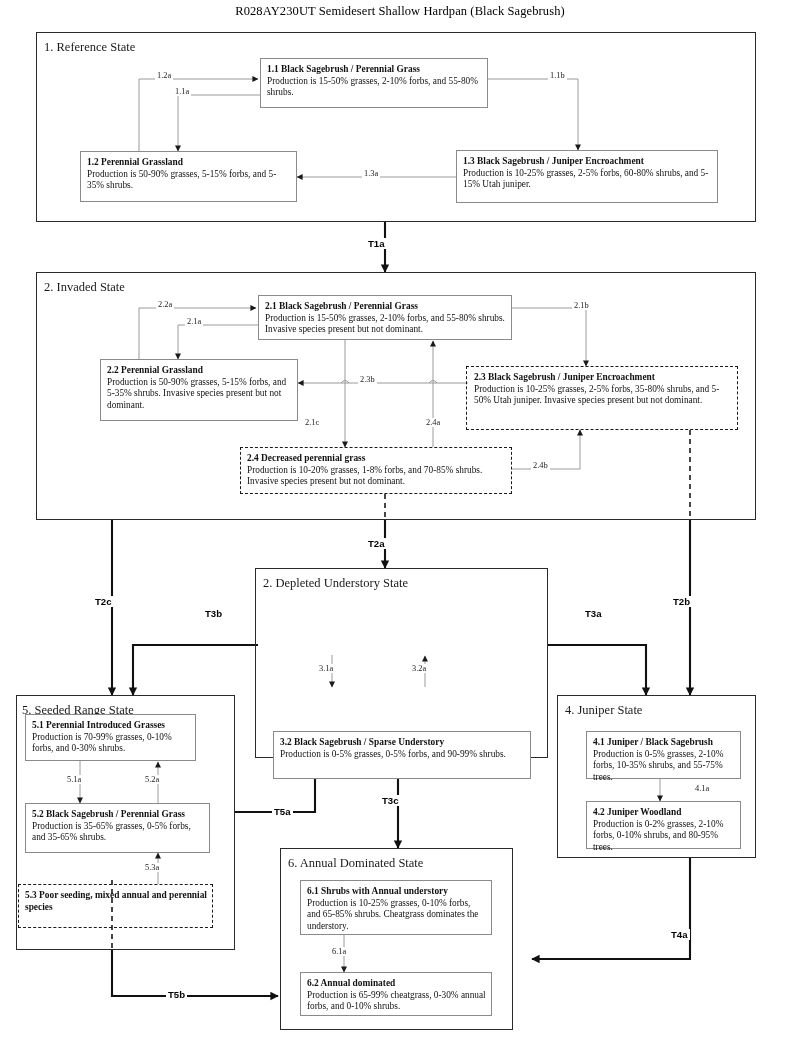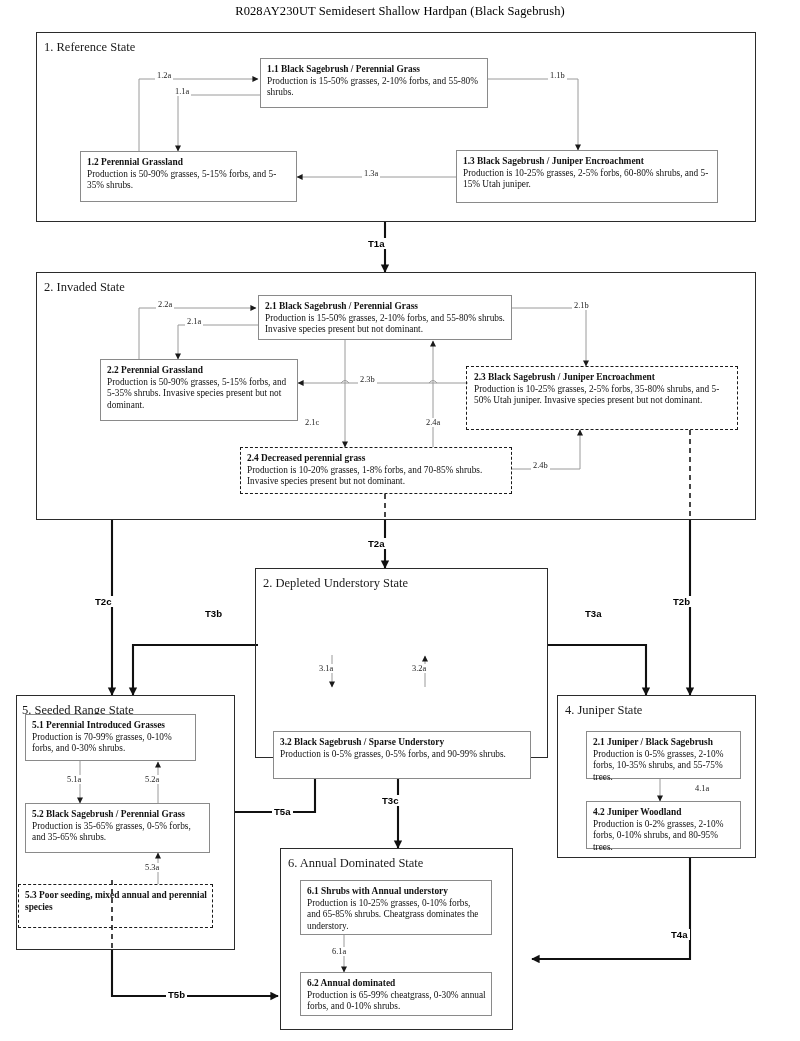--- a/index.html
+++ b/index.html
@@ -247,21 +247,21 @@
     <span class="bd">Production is 0-5% grasses, 0-5% forbs, and 90-99% shrubs.</span>
   </div>
 
   <div class="clabel" style="left:317px;top:664px;">3.1a</div>
   <div class="clabel" style="left:410px;top:664px;">3.2a</div>
 
   <div class="abs state" style="left:557px;top:695px;width:199px;height:163px;"></div>
   <div class="state-label" style="left:565px;top:703px;">4. Juniper State</div>
 
   <div class="abs ph" style="left:586px;top:731px;width:155px;height:48px;">
-    <span class="hd">2.1  Juniper / Black Sagebrush</span>
+    <span class="hd">4.1  Juniper / Black Sagebrush</span>
     <span class="bd">Production is 0-5% grasses, 2-10% forbs, 10-35% shrubs, and 55-75% trees.</span>
   </div>
 
   <div class="abs ph" style="left:586px;top:801px;width:155px;height:48px;">
     <span class="hd">4.2 Juniper Woodland</span>
     <span class="bd">Production is 0-2% grasses, 2-10% forbs, 0-10% shrubs, and 80-95% trees.</span>
   </div>
 
   <div class="clabel" style="left:645px;top:784px;margin-left:48px;">4.1a</div>
 

